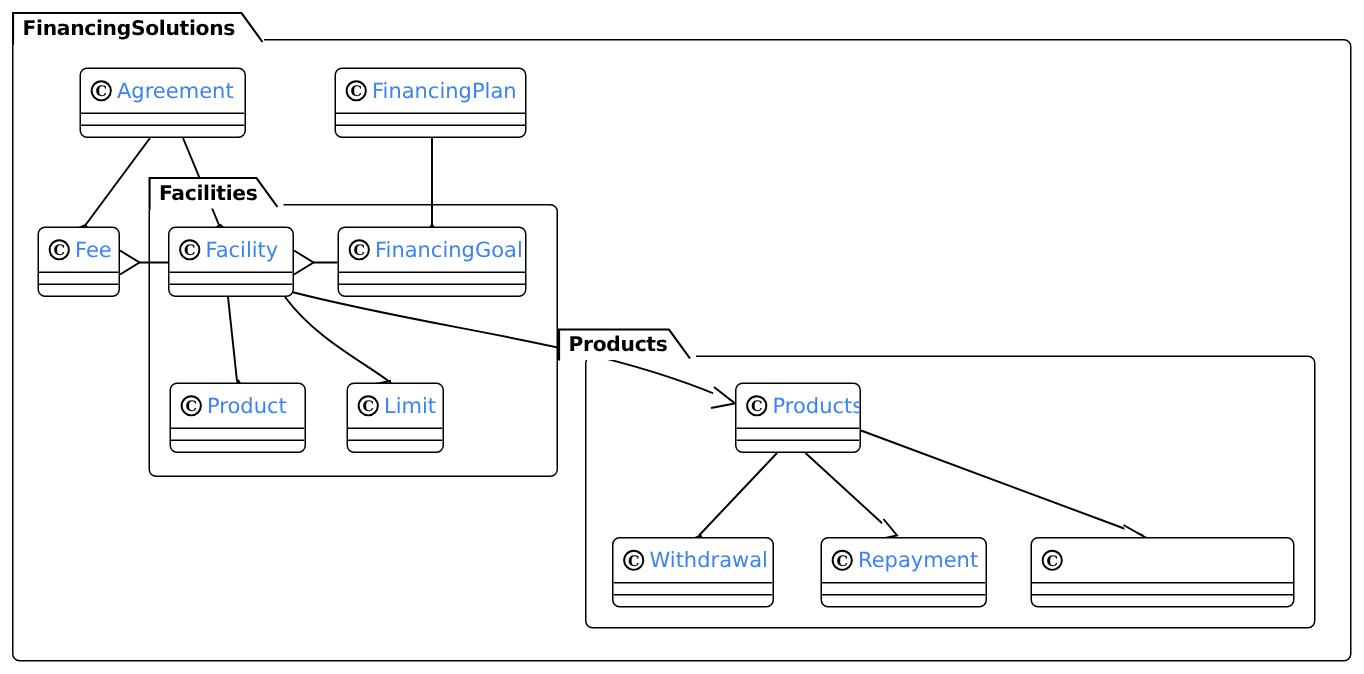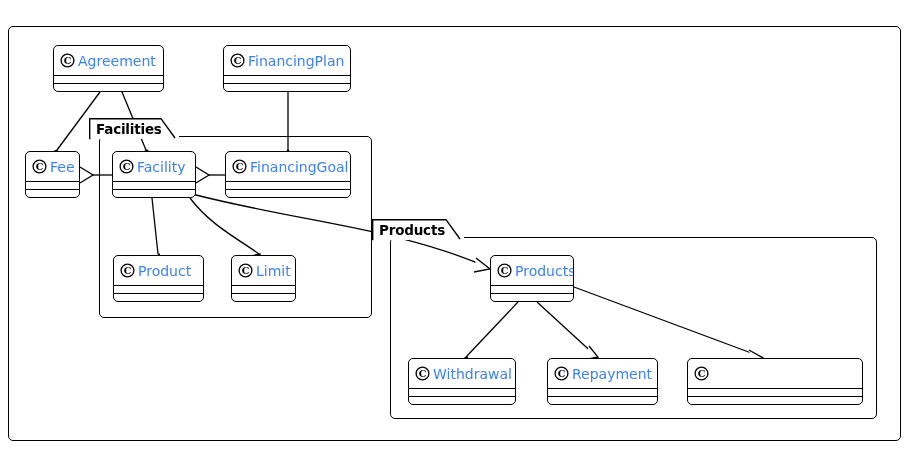--- a/index.html
+++ b/index.html
@@ -130,23 +130,29 @@
 
       <path d="M 537,302 L 597,357"></path>
       <path d="M 589,346 L 598,357 L 584,360" fill="#ffffff"></path>
 
       <path d="M 574,287 L 762,357"></path>
       <path d="M 749,350 L 763,358 L 752,363" fill="#ffffff"></path>
     </g>
   </svg>
 
   <div class="pkg" style="left:8px; top:26px; width:893px; height:415px;"></div>
+  <div class="pkg-tab" style="left:8px; top:8px; width:168px; height:21px;">
+    <svg width="168" height="22" viewBox="0 0 168 22">
+      <path d="M 0.7,21.3 L 0.7,0.7 L 153,0.7 L 167,20" fill="#ffffff" stroke="#000000" stroke-width="1.4"></path>
+    </svg>
+    <span class="pkg-label">FinancingSolutions</span>
+  </div>
 
   <div class="pkg" style="left:99px; top:136px; width:273px; height:182px;"></div>
-  <div class="pkg-tab" style="left:89px; top:118px; width:90px; height:21px;padding-left:28px;">
+  <div class="pkg-tab" style="left:99px; top:118px; width:90px; height:21px;padding-left:28px;">
     <svg width="90" height="22" viewBox="0 0 90 22">
       <path d="M 0.7,21.3 L 0.7,0.7 L 72,0.7 L 86,20" fill="#ffffff" stroke="#000000" stroke-width="1.4"></path>
     </svg>
     <span class="pkg-label">Facilities</span>
   </div>
 
   <div class="pkg" style="left:390px; top:237px; width:487px; height:182px;"></div>
   <div class="pkg-tab" style="left:372px; top:219px; width:92px; height:21px;">
     <svg width="92" height="22" viewBox="0 0 92 22">
       <path d="M 0.7,21.3 L 0.7,0.7 L 74,0.7 L 88,20" fill="#ffffff" stroke="#000000" stroke-width="1.4"></path>

